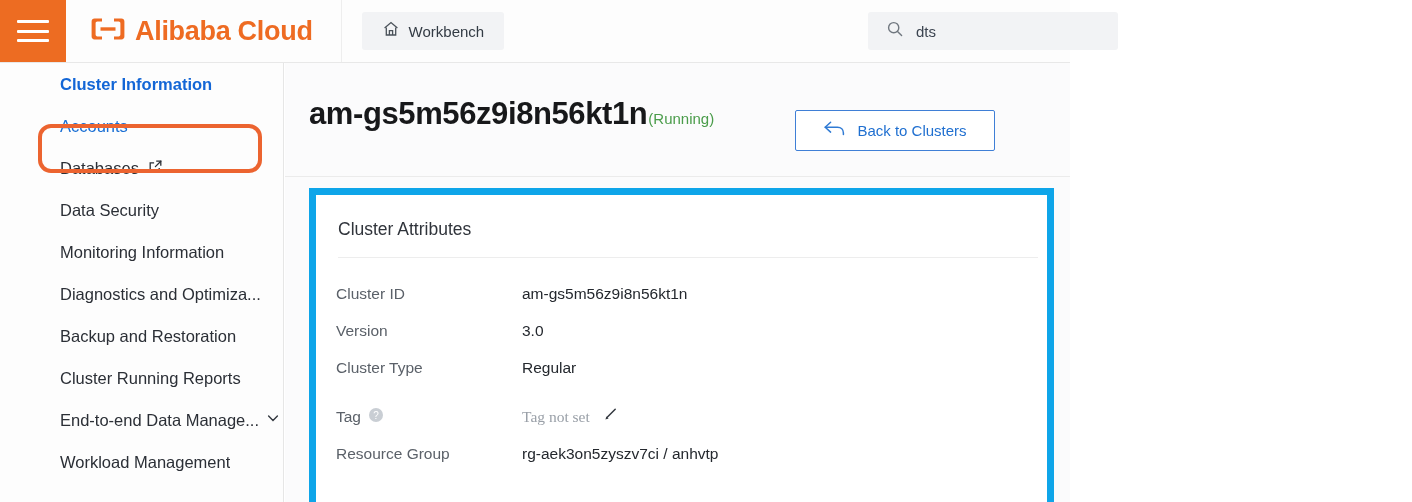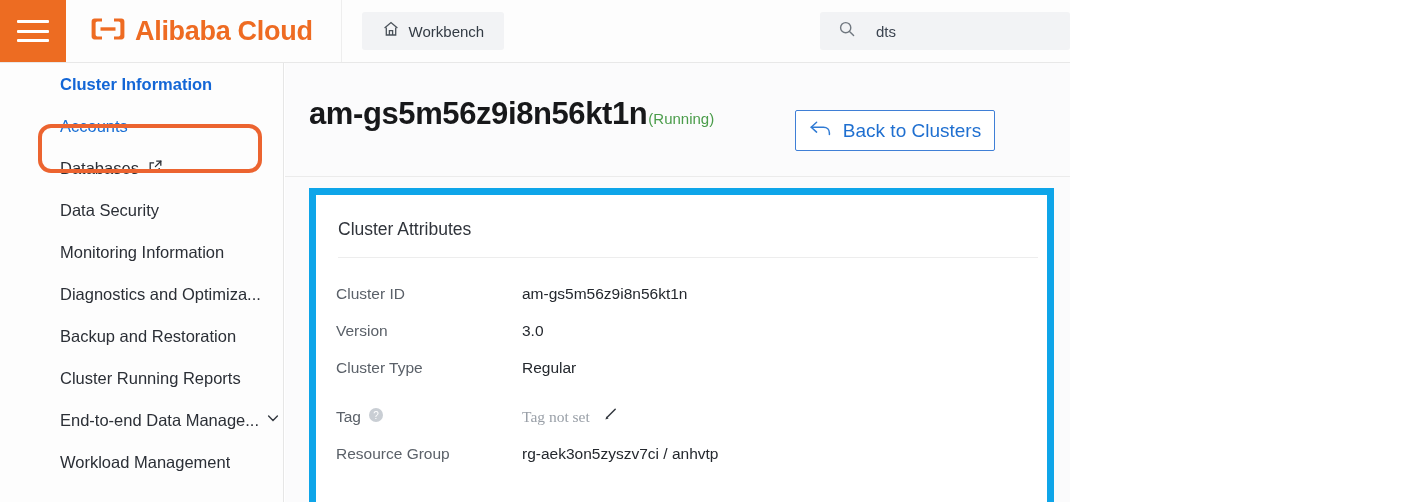--- a/index.html
+++ b/index.html
@@ -87,27 +87,27 @@
     cursor: pointer;
     white-space: nowrap;
   }
   .chip-label {
     font-size: 15px;
     color: #333b44;
   }
   .chip .chev { margin-left: 6px; display: block; }
   .search-box {
     position: absolute;
-    left: 820px; top: 12px;
+    left: 868px; top: 12px;
     width: 250px; height: 38px;
     background: #f2f3f5;
     border-radius: 3px;
     display: flex;
     align-items: center;
-    gap: 20px;
+    gap: 12px;
     padding: 0 18px;
     box-sizing: border-box;
     cursor: text;
   }
   .search-value {
     font-size: 15px;
     color: #3c4450;
   }
 
   
@@ -227,21 +227,21 @@
     border-radius: 2px;
     background: #ffffff;
     display: flex;
     align-items: center;
     justify-content: center;
     gap: 11px;
     cursor: pointer;
     box-sizing: border-box;
   }
   .back-btn-label {
-    font-size: 19px;
+    font-size: 15px;
     color: #1f6fd0;
     white-space: nowrap;
   }
 
   .card {
     position: absolute;
     left: 24px; top: 125px;
     width: 745px; height: 371px;
     background: #ffffff;
     border: 7px solid #0ea5e9;

